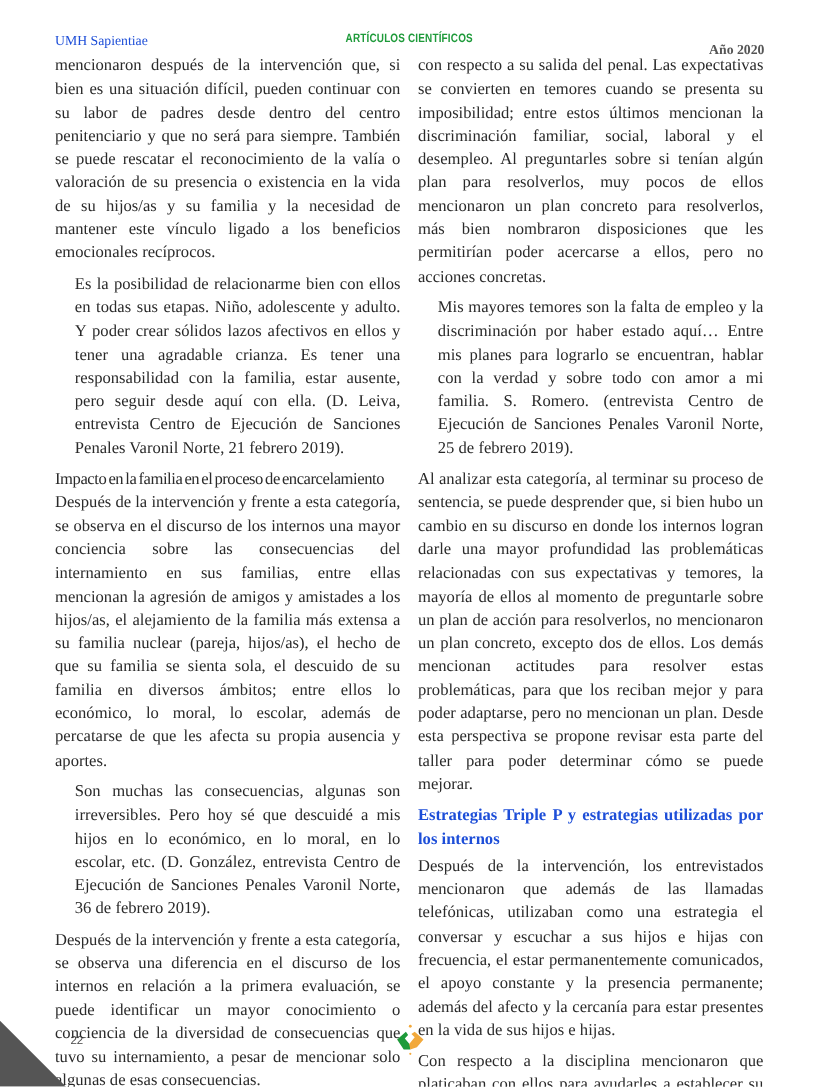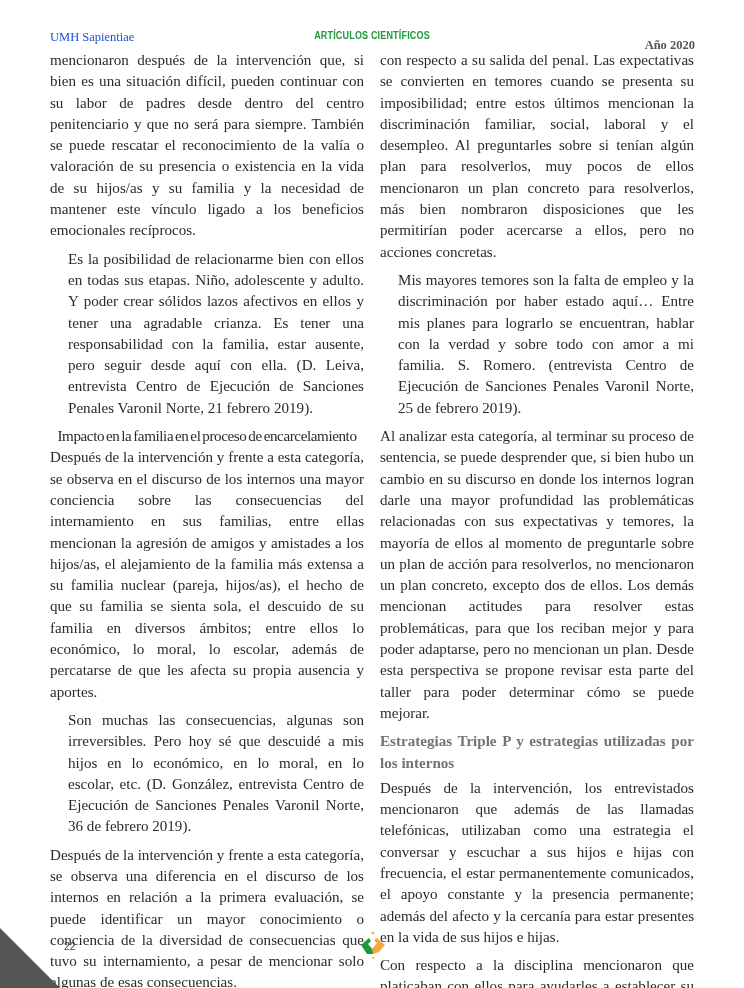--- a/index.html
+++ b/index.html
@@ -27,23 +27,23 @@
       position: absolute; top: 50px; width: 314px;
       font-size: 15.1px; line-height: 21.3px;
       text-align: justify;
     }
     .col.left { left: 50px; }
     .col.right { left: 380px; }
     .col p { margin: 0 0 7px 0; }
     .col p.quote { margin-left: 18px; margin-bottom: 7px; }
     .col h3 {
       margin: 0 0 4px 0; font-size: 15.1px; line-height: 21.3px; font-weight: bold;
-      color: #737373;
+      color: #1d4ed8;
     }
-    .col .subhead { display: block; word-spacing: -1.5px; letter-spacing: -0.4px; text-align: center; }
+    .col .subhead { display: block; word-spacing: -1.5px; letter-spacing: -0.4px; text-align: left; }
     .page-number {
       position: absolute; left: 64px; top: 940px;
       font-family: Liberation Sans, sans-serif;
       font-size: 10.5px; color: #444444;
     }
     .corner {
       position: absolute; left: 0; top: 928px; width: 60px; height: 60px;
     }
     .logo {
       position: absolute; left: 358px; top: 930px; width: 30px; height: 30px;

